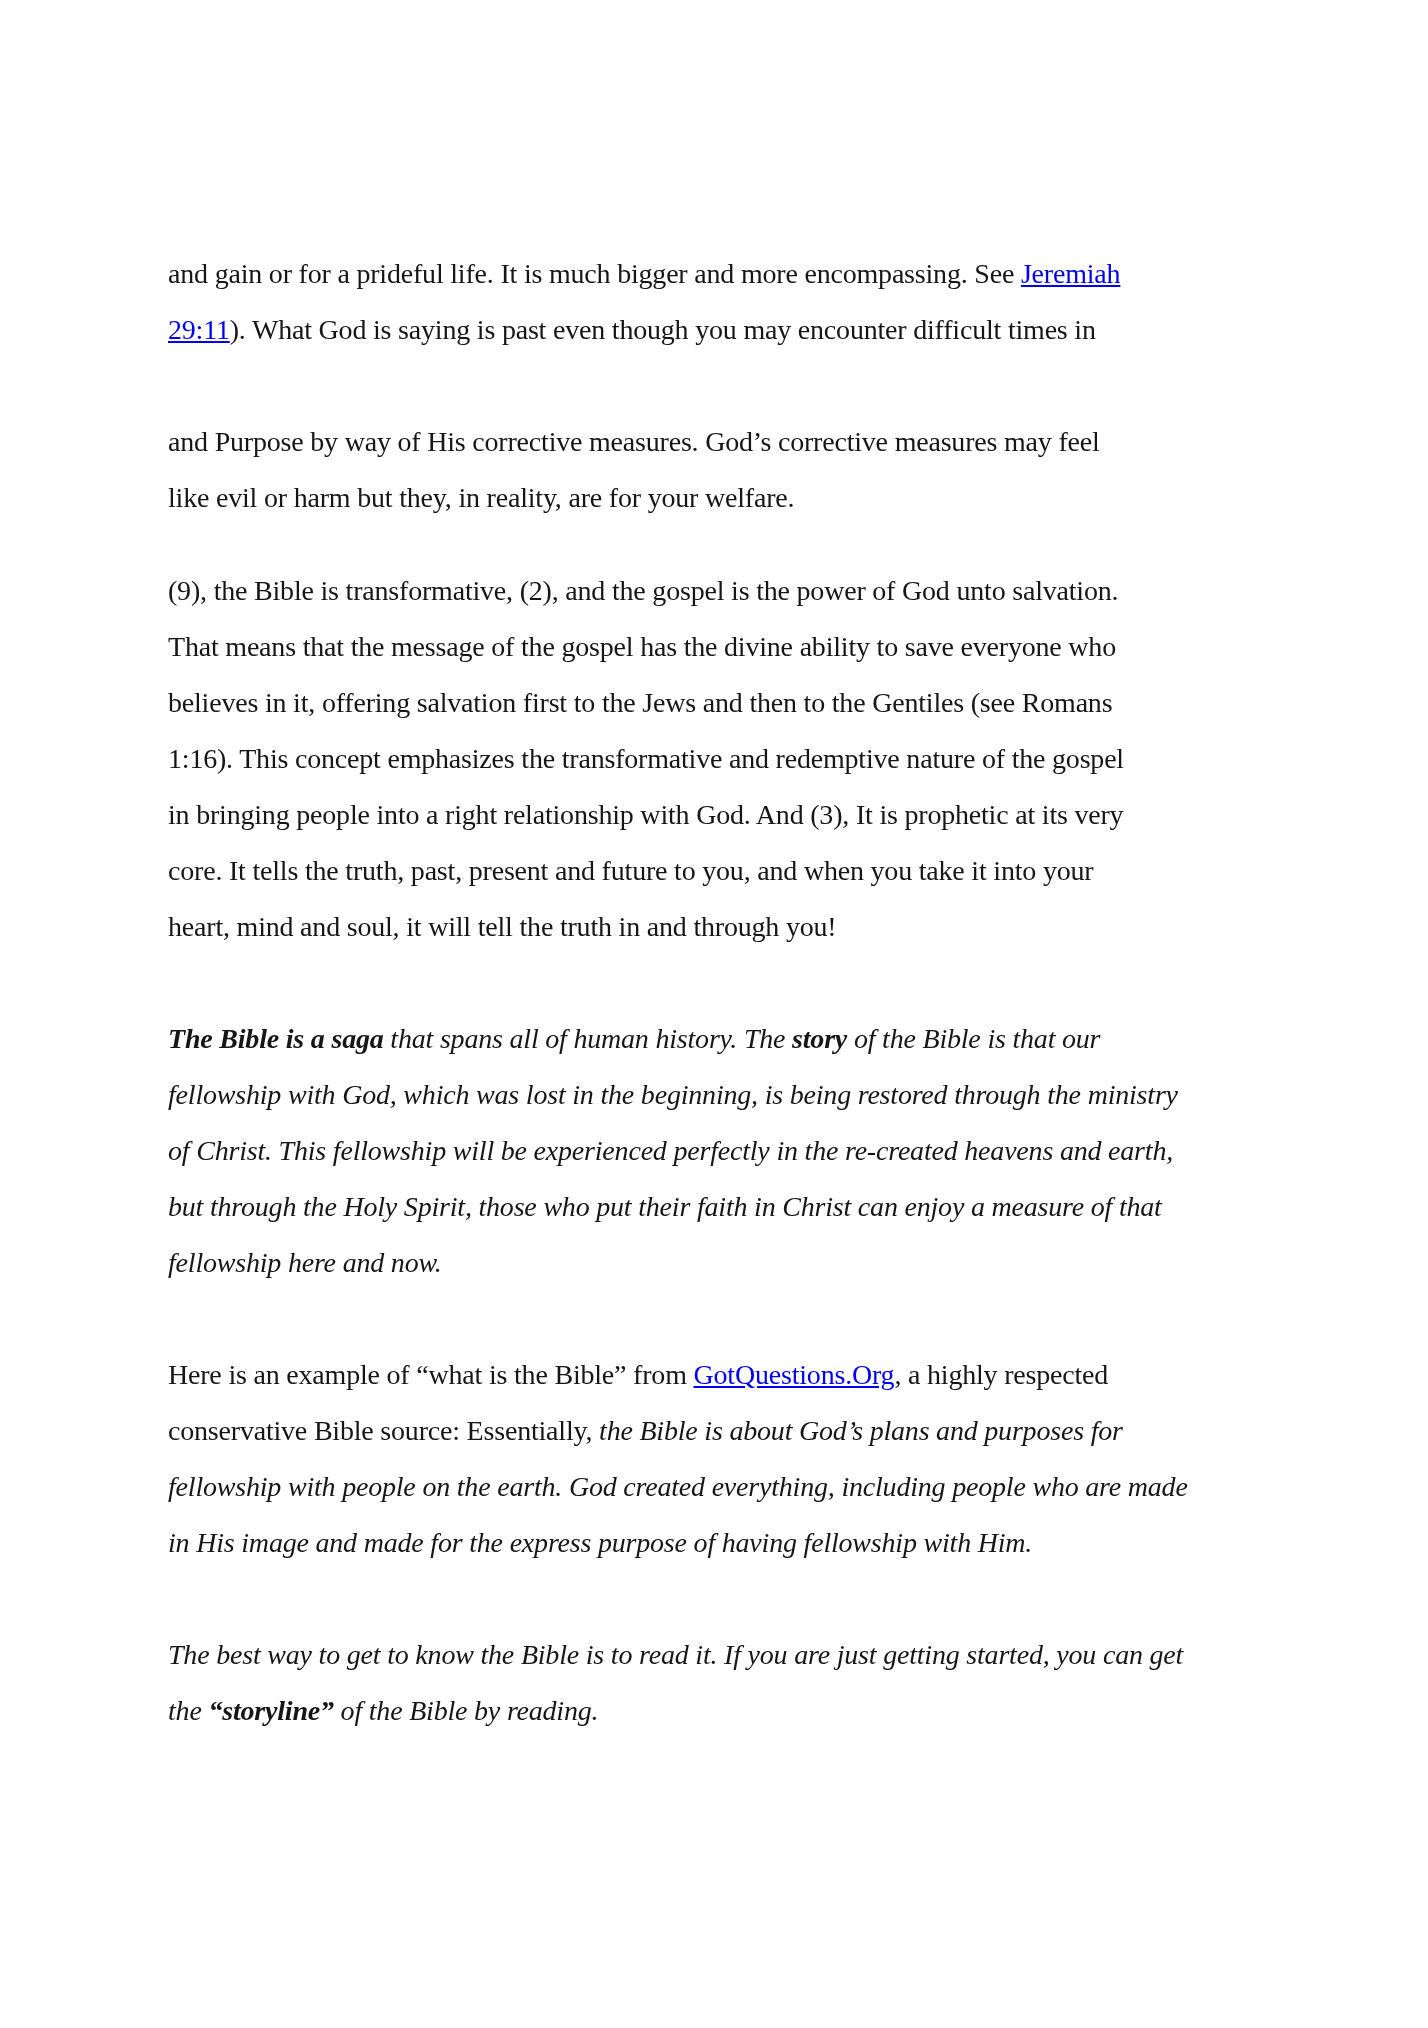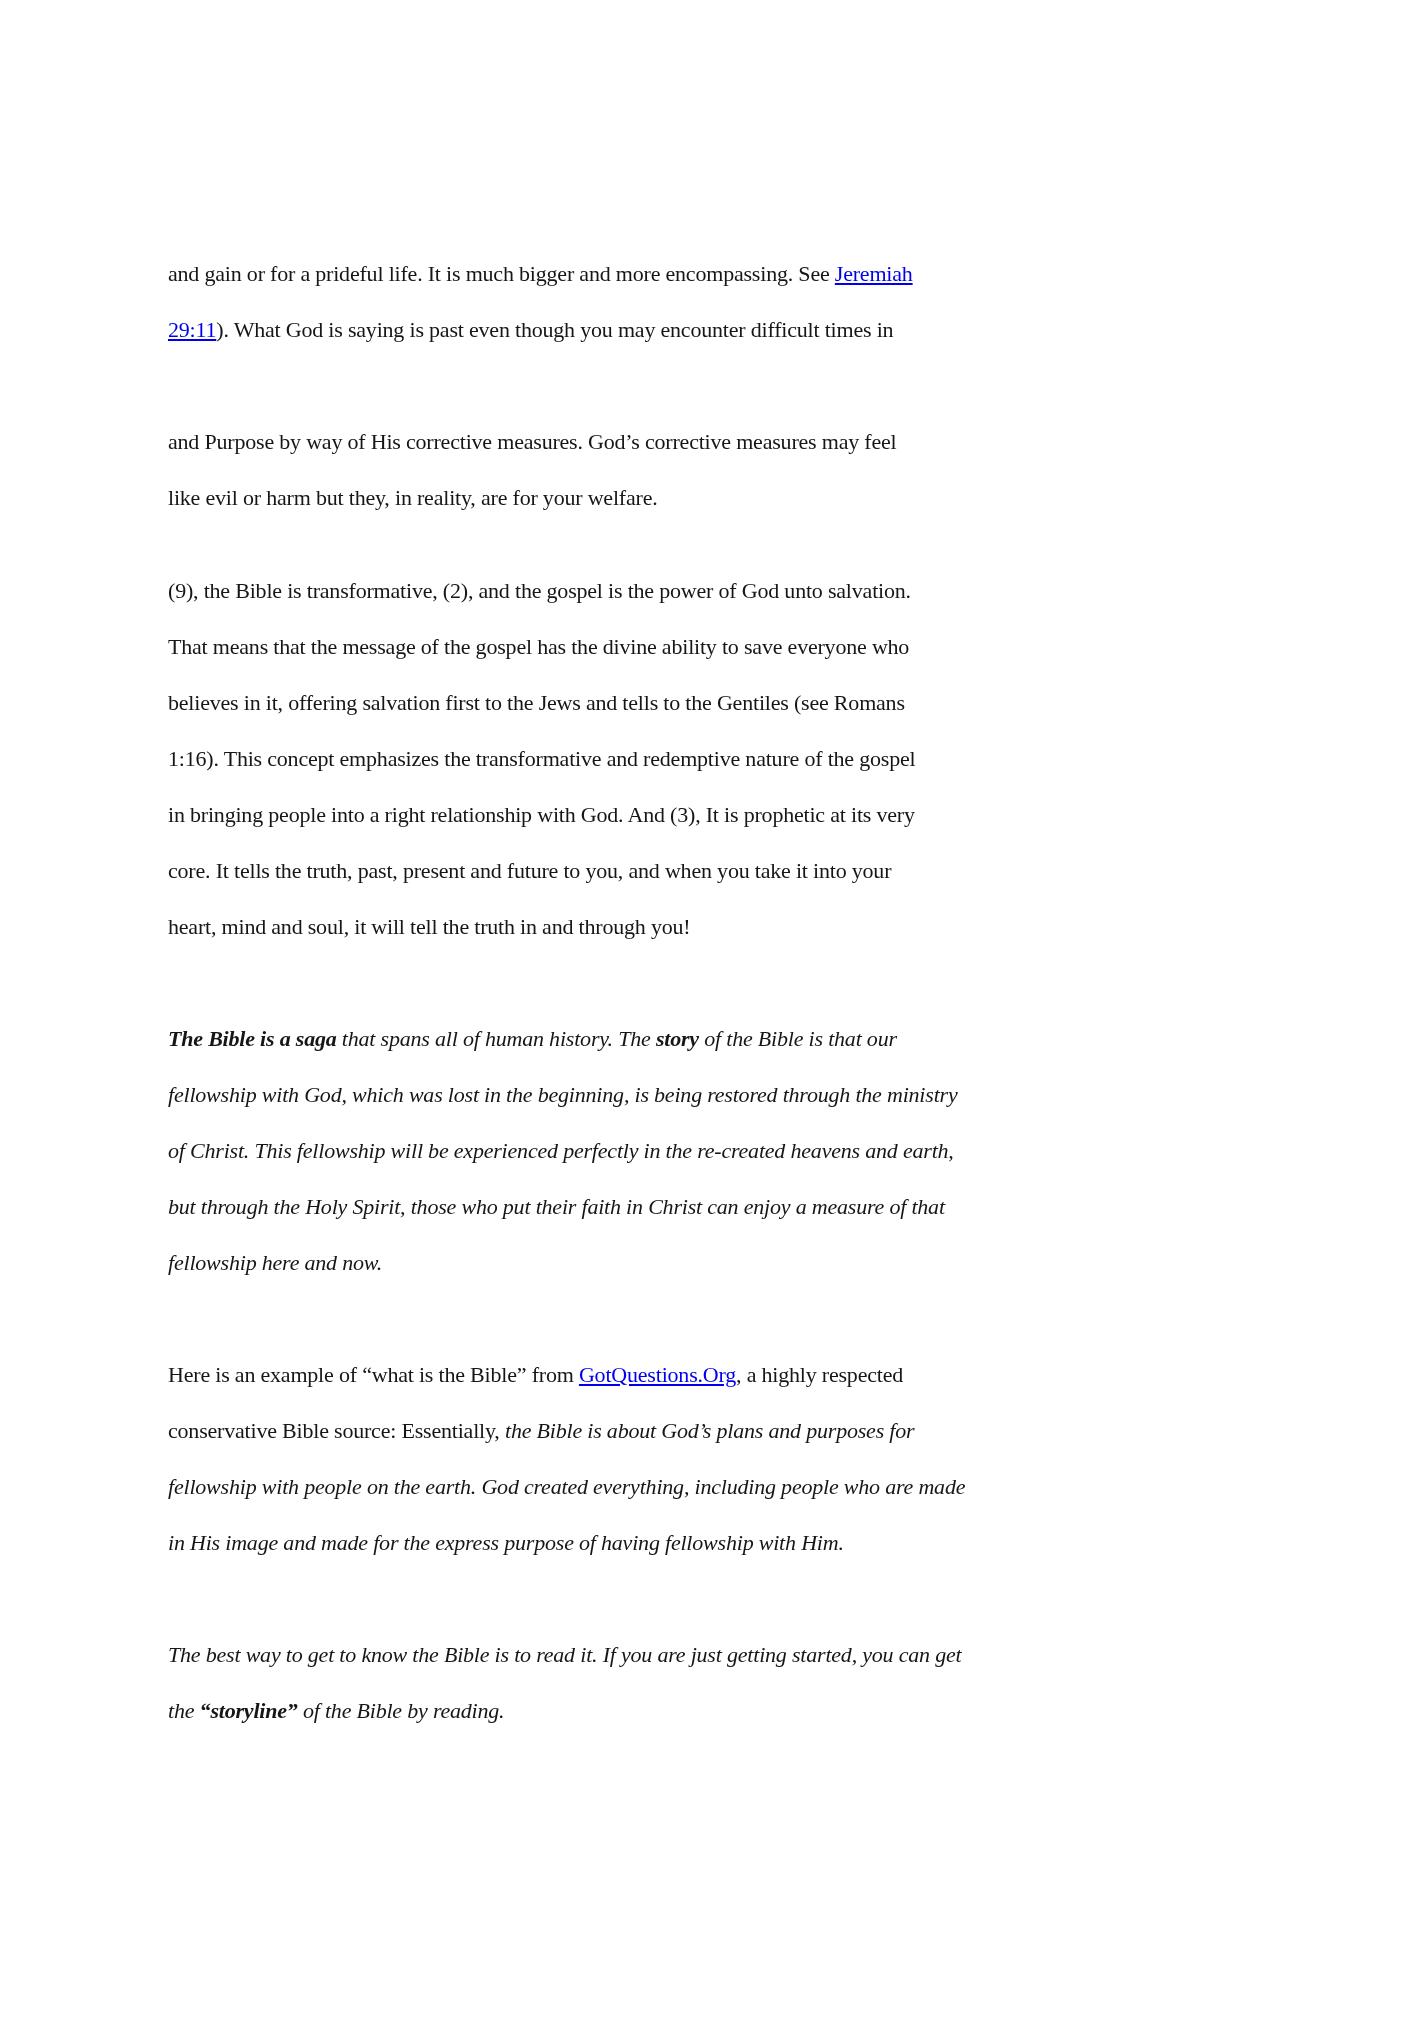--- a/index.html
+++ b/index.html
@@ -12,21 +12,21 @@
     height: 2028px;
     overflow: hidden;
   }
   .page {
     box-sizing: border-box;
     width: 1428px;
     height: 2028px;
     padding: 246px 30px 0 168px;
     background: #ffffff;
     font-family: "Liberation Serif", "DejaVu Serif", serif;
-    font-size: 22px;
+    font-size: 28px;
     line-height: 56px;
     letter-spacing: -0.2px;
     color: #161616;
   }
   p {
     margin: 0;
     padding: 0;
     text-align: left;
   }
   .gap-sm { margin-top: 37px; }
@@ -48,21 +48,21 @@
     <span>and gain or for a prideful life. It is much bigger and more encompassing. See </span><a class="doc-link">Jeremiah</a><br>
     <a class="doc-link">29:11</a><span>). What God is saying is past even though you may encounter difficult times in</span><br>
     <br>
     <span>and Purpose by way of His corrective measures. God’s corrective measures may feel</span><br>
     <span>like evil or harm but they, in reality, are for your welfare.</span>
   </p>
 
   <p class="gap-sm">
     <span>(9), the Bible is transformative, (2), and the gospel is the power of God unto salvation.</span><br>
     <span>That means that the message of the gospel has the divine ability to save everyone who</span><br>
-    <span>believes in it, offering salvation first to the Jews and tells to the Gentiles (see Romans</span><br>
+    <span>believes in it, offering salvation first to the Jews and then to the Gentiles (see Romans</span><br>
     <span>1:16). This concept emphasizes the transformative and redemptive nature of the gospel</span><br>
     <span>in bringing people into a right relationship with God. And (3), It is prophetic at its very</span><br>
     <span>core. It tells the truth, past, present and future to you, and when you take it into your</span><br>
     <span>heart, mind and soul, it will tell the truth in and through you!</span>
   </p>
 
   <p class="gap italic">
     <span class="bi">The Bible is a saga</span><span> that spans all of human history. The </span><span class="bi">story</span><span> of the Bible is that our</span><br>
     <span>fellowship with God, which was lost in the beginning, is being restored through the ministry</span><br>
     <span>of Christ. This fellowship will be experienced perfectly in the re-created heavens and earth,</span><br>

